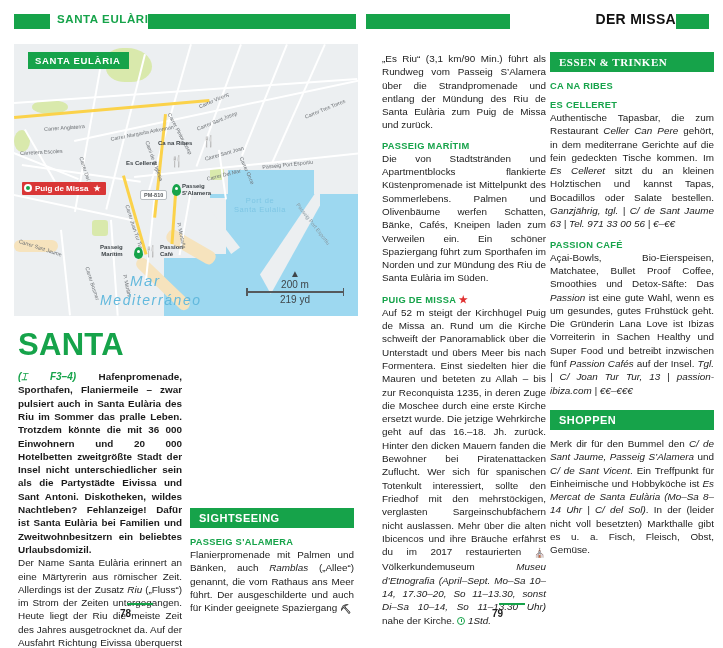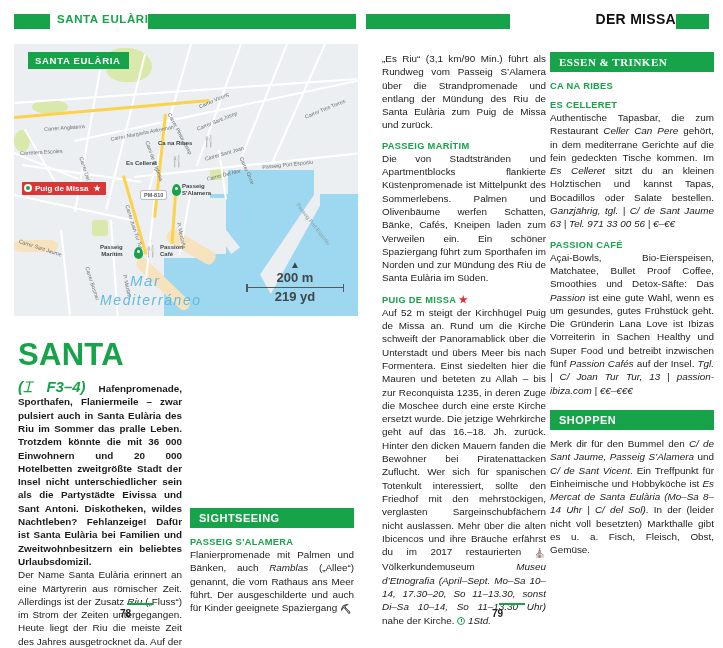--- a/index.html
+++ b/index.html
@@ -83,41 +83,41 @@
     position:absolute; background:#fff; border:1px solid #b9bec2;
     color:#55595c; font-size:5.5px; font-weight:bold;
     padding:1px 3px; border-radius:2px; white-space:nowrap;
   }
   .scalebar { position:absolute; right:14px; bottom:10px; width:98px; text-align:center; }
   .scalebar .ln { position:relative; height:1.5px; background:#55595c; }
   .scalebar .ln::before, .scalebar .ln::after {
     content:""; position:absolute; top:-3px; width:1.5px; height:8px; background:#55595c;
   }
   .scalebar .ln::before { left:0; } .scalebar .ln::after { right:0; }
-  .scalebar .txt { font-size:13px; color:#3f4549; font-weight:bold; line-height:1.35; }
+  .scalebar .txt { font-size:10px; color:#3f4549; font-weight:normal; line-height:1.35; }
   .scalebar .arrow { font-size:10px; color:#3f4549; line-height:.9; }
 
   
   .col { position:absolute; width:164px; }
   .col1 { left:18px;  top:330px; }
   .col2 { left:190px; top:330px; }
   .col3 { left:382px; top:52px;  }
   .col4 { left:550px; top:52px;  }
 
   .bigtitle {
     font-size:31px; font-weight:bold; color:#16a34a;
-    line-height:.97; letter-spacing:.3px; margin-bottom:10px;margin-top:10px;
+    line-height:.97; letter-spacing:.3px; margin-bottom:10px;
   }
   p.body {
     font-size:9.9px; line-height:13.3px; color:#1b1b1b;
     text-align:justify; hyphens:auto;
   }
   p.body + p.body { margin-top:0; }
   .lead { font-weight:bold; }
-  .mapref { font-style:italic; color:#16a34a; font-size:15px; font-weight:bold; }
+  .mapref { font-style:italic; color:#16a34a; font-size:10px; font-weight:bold; }
   .it { font-style:italic; }
 
   .secbar {
     background:#16a34a; color:#fff; font-size:11px; font-weight:bold;
     letter-spacing:.5px; padding:4px 0 4px 9px; margin:13px 0 7px;
   }
   .subhead {
     color:#16a34a; font-size:9.3px; font-weight:bold;
     letter-spacing:.3px; margin:9px 0 1px;
   }
@@ -237,20 +237,22 @@
     <span class="cutlery" style="left:156px;top:112px;">🍴</span>
 
     <span class="pin-green" style="left:158px;top:140px;"></span>
     <div class="poi-txt" style="left:168px;top:139px;">Passeig<br>S'Alamera</div>
 
     <span class="pin-green" style="left:120px;top:203px;"></span>
     <div class="poi-txt" style="left:86px;top:200px;text-align:right;">Passeig<br>Marítim</div>
     <span class="cutlery" style="left:130px;top:202px;">🍴</span>
     <div class="poi-txt" style="left:146px;top:200px;">Passion<br>Café</div>
 
+    <div class="portlabel" style="left:186px;top:152px;width:120px;white-space:pre-line;">Port de
+Santa Eulalia</div>
     <div class="sealabel" style="left:116px;top:228px;font-size:15px;">Mar</div>
     <div class="sealabel" style="left:86px;top:248px;font-size:14px;">Mediterráneo</div>
 
     <div class="scalebar">
       <div class="arrow">▲</div>
       <div class="txt">200 m</div>
       <div class="ln"></div>
       <div class="txt">219 yd</div>
     </div>
   </div>

